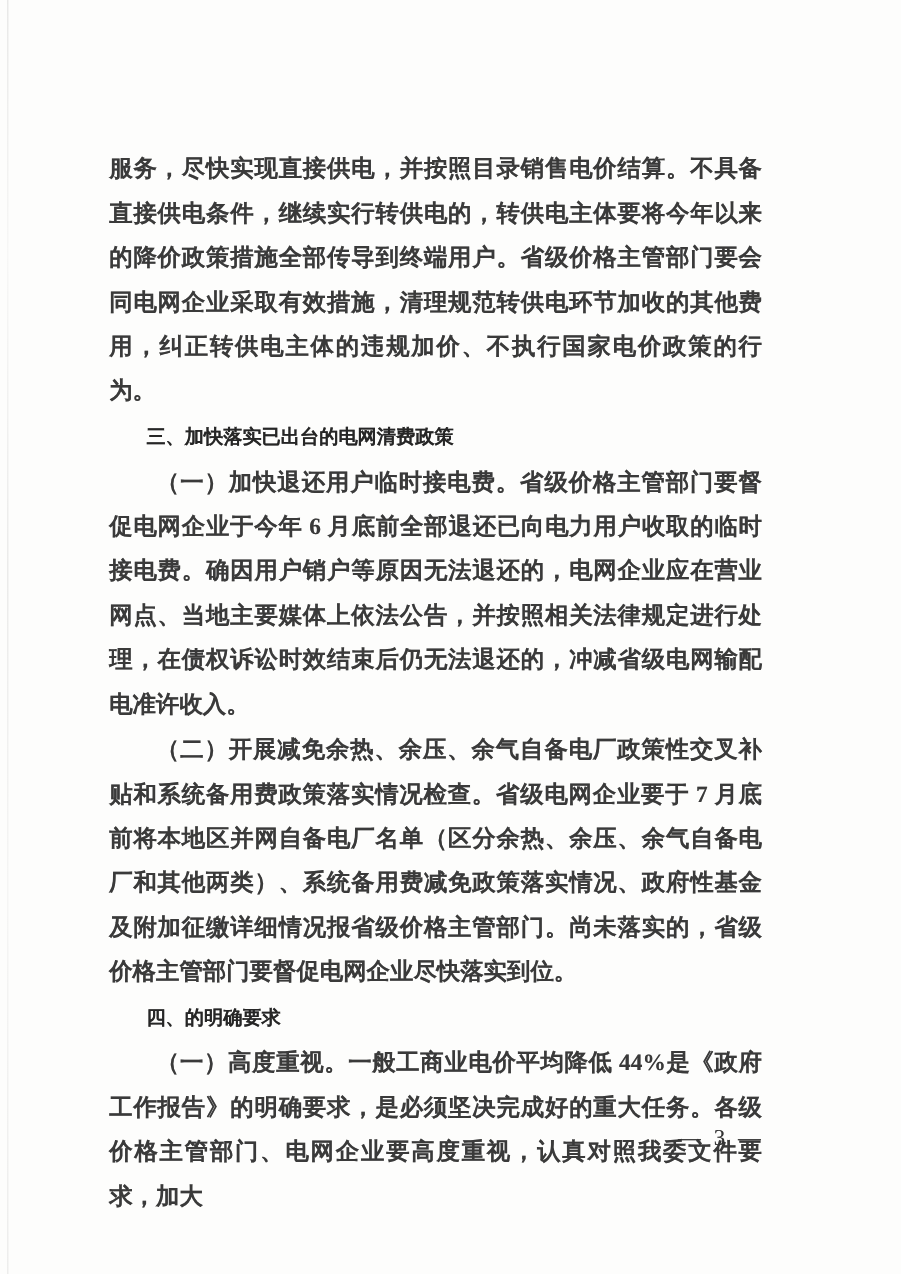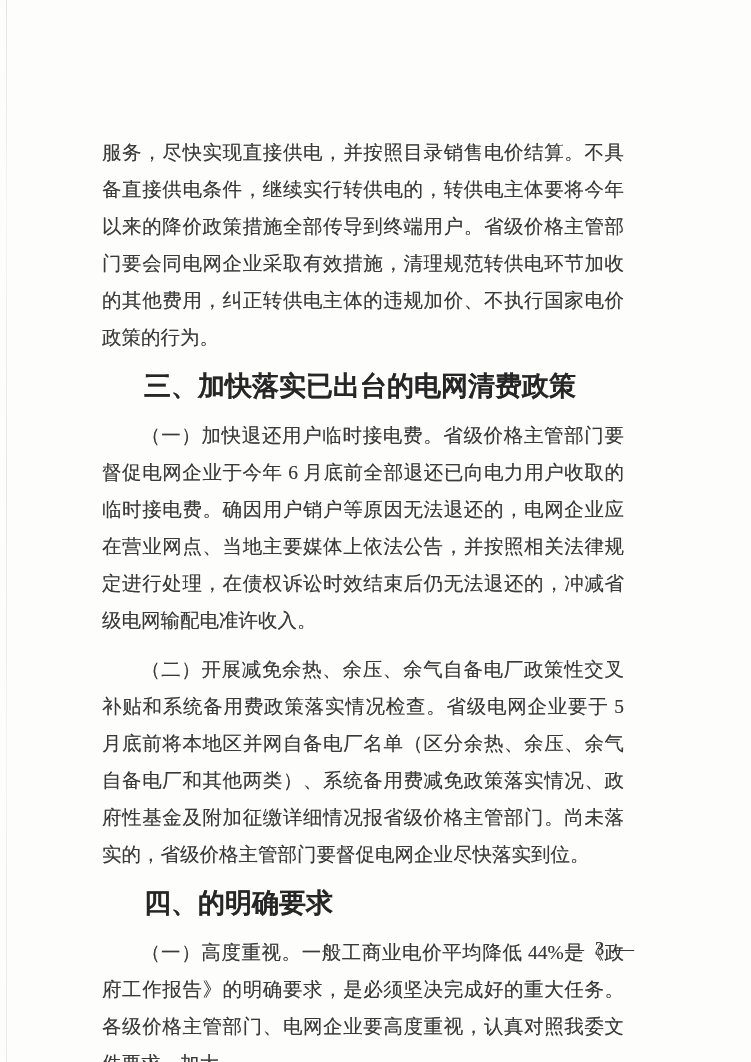--- a/index.html
+++ b/index.html
@@ -37,30 +37,31 @@
     top: 122px;
     width: 546px;
     color: #3a3a3a;
     font-size: 19.5px;
     line-height: 37px;
     text-align: justify;
     text-justify: inter-character;
     text-shadow: 0 0 0.5px rgba(70,70,70,0.55);
   }
   .para {
-    margin: 12px;
+    margin: 1px;
+    font-weight: bold;
   }
   .para.indent {
     text-indent: 2em;
   }
   .heading {
     margin: 0;
     font-family: "Liberation Sans", "DejaVu Sans", sans-serif;
     font-weight: 700;
-    font-size: 27px;
+    font-size: 16px;
     line-height: 37px;
     text-indent: 2em;
     color: #262626;
     text-shadow: 0 0 0.5px rgba(40,40,40,0.6);
     text-align: left;
   }
   .page-number {
     position: absolute;
     top: 938px;
     right: 114px;
@@ -77,21 +78,21 @@
 <div class="page">
   <div class="scan-edge"></div>
 
   <div class="content">
     <p class="para">服务，尽快实现直接供电，并按照目录销售电价结算。不具备直接供电条件，继续实行转供电的，转供电主体要将今年以来的降价政策措施全部传导到终端用户。省级价格主管部门要会同电网企业采取有效措施，清理规范转供电环节加收的其他费用，纠正转供电主体的违规加价、不执行国家电价政策的行为。</p>
 
     <h2 class="heading">三、加快落实已出台的电网清费政策</h2>
 
     <p class="para indent">（一）加快退还用户临时接电费。省级价格主管部门要督促电网企业于今年 6 月底前全部退还已向电力用户收取的临时接电费。确因用户销户等原因无法退还的，电网企业应在营业网点、当地主要媒体上依法公告，并按照相关法律规定进行处理，在债权诉讼时效结束后仍无法退还的，冲减省级电网输配电准许收入。</p>
 
-    <p class="para indent">（二）开展减免余热、余压、余气自备电厂政策性交叉补贴和系统备用费政策落实情况检查。省级电网企业要于 5 月底前将本地区并网自备电厂名单（区分余热、余压、余气自备电厂和其他两类）、系统备用费减免政策落实情况、政府性基金及附加征缴详细情况报省级价格主管部门。尚未落实的，省级价格主管部门要督促电网企业尽快落实到位。</p>
+    <p class="para indent">（二）开展减免余热、余压、余气自备电厂政策性交叉补贴和系统备用费政策落实情况检查。省级电网企业要于 7 月底前将本地区并网自备电厂名单（区分余热、余压、余气自备电厂和其他两类）、系统备用费减免政策落实情况、政府性基金及附加征缴详细情况报省级价格主管部门。尚未落实的，省级价格主管部门要督促电网企业尽快落实到位。</p>
 
     <h2 class="heading">四、的明确要求</h2>
 
     <p class="para indent">（一）高度重视。一般工商业电价平均降低 44%是《政府工作报告》的明确要求，是必须坚决完成好的重大任务。各级价格主管部门、电网企业要高度重视，认真对照我委文件要求，加大</p>
   </div>
 
   <div class="page-number">— 3 —</div>
 </div>
 
 </body></html>

